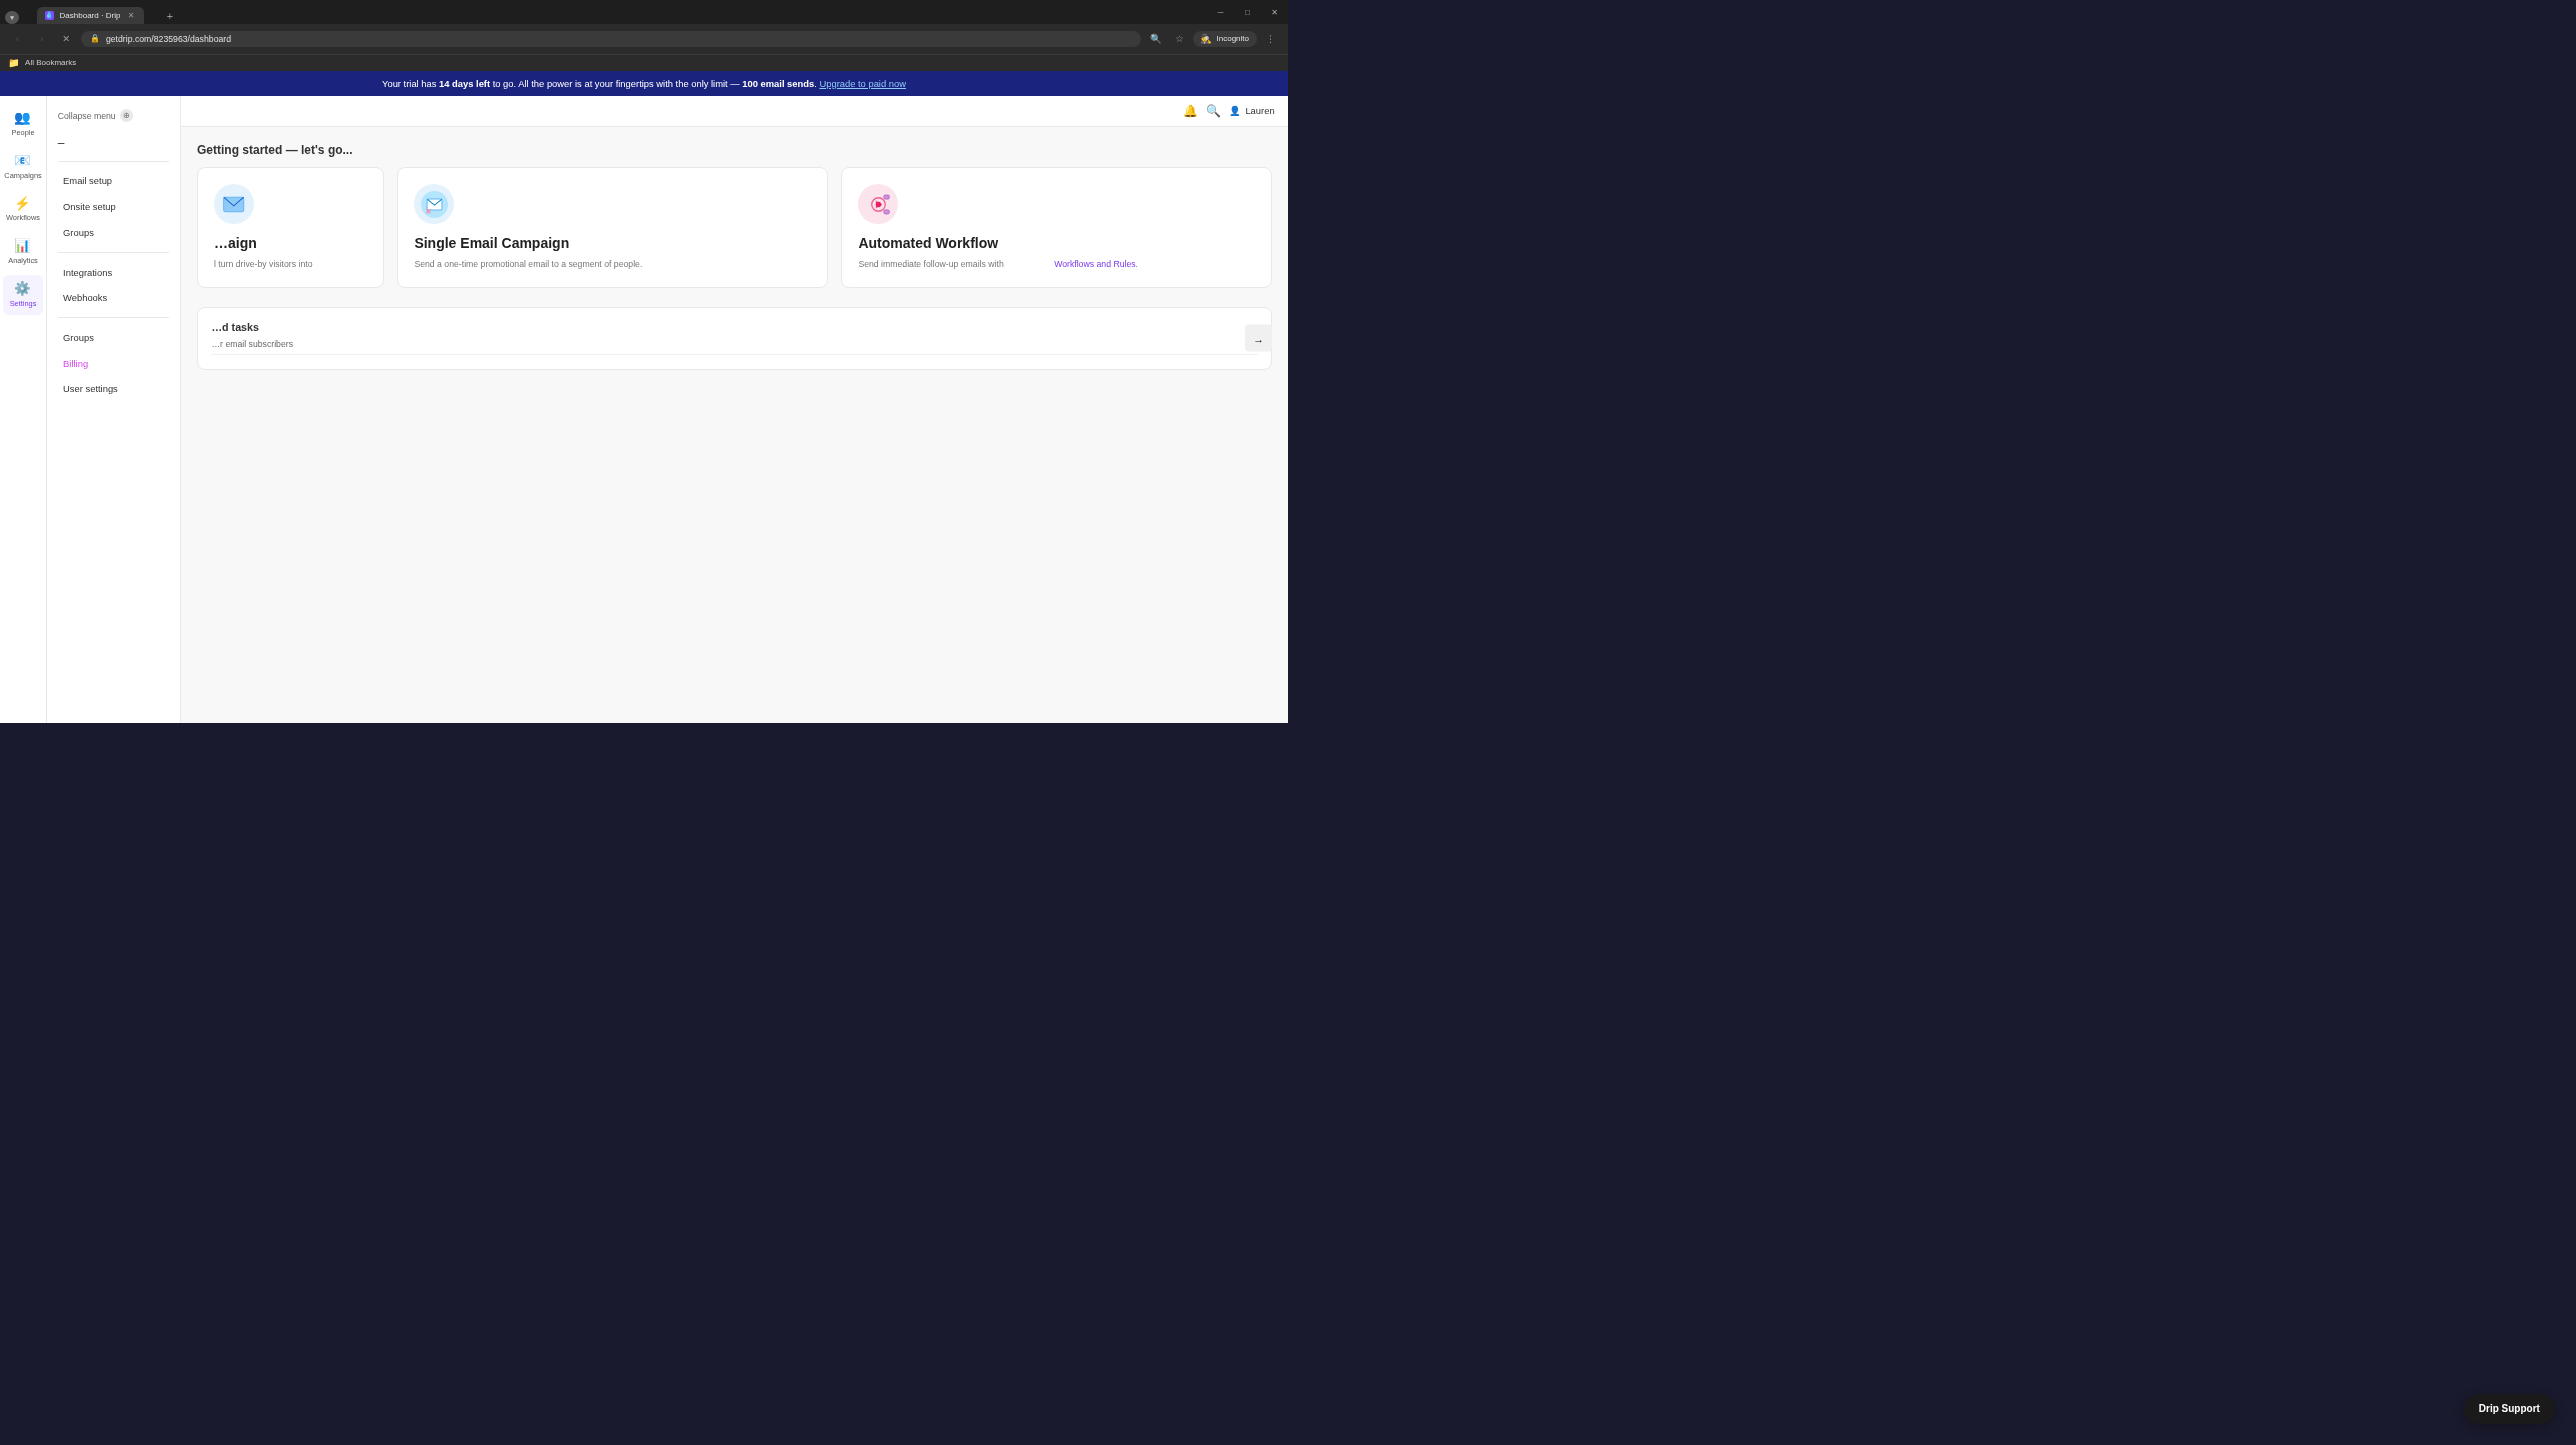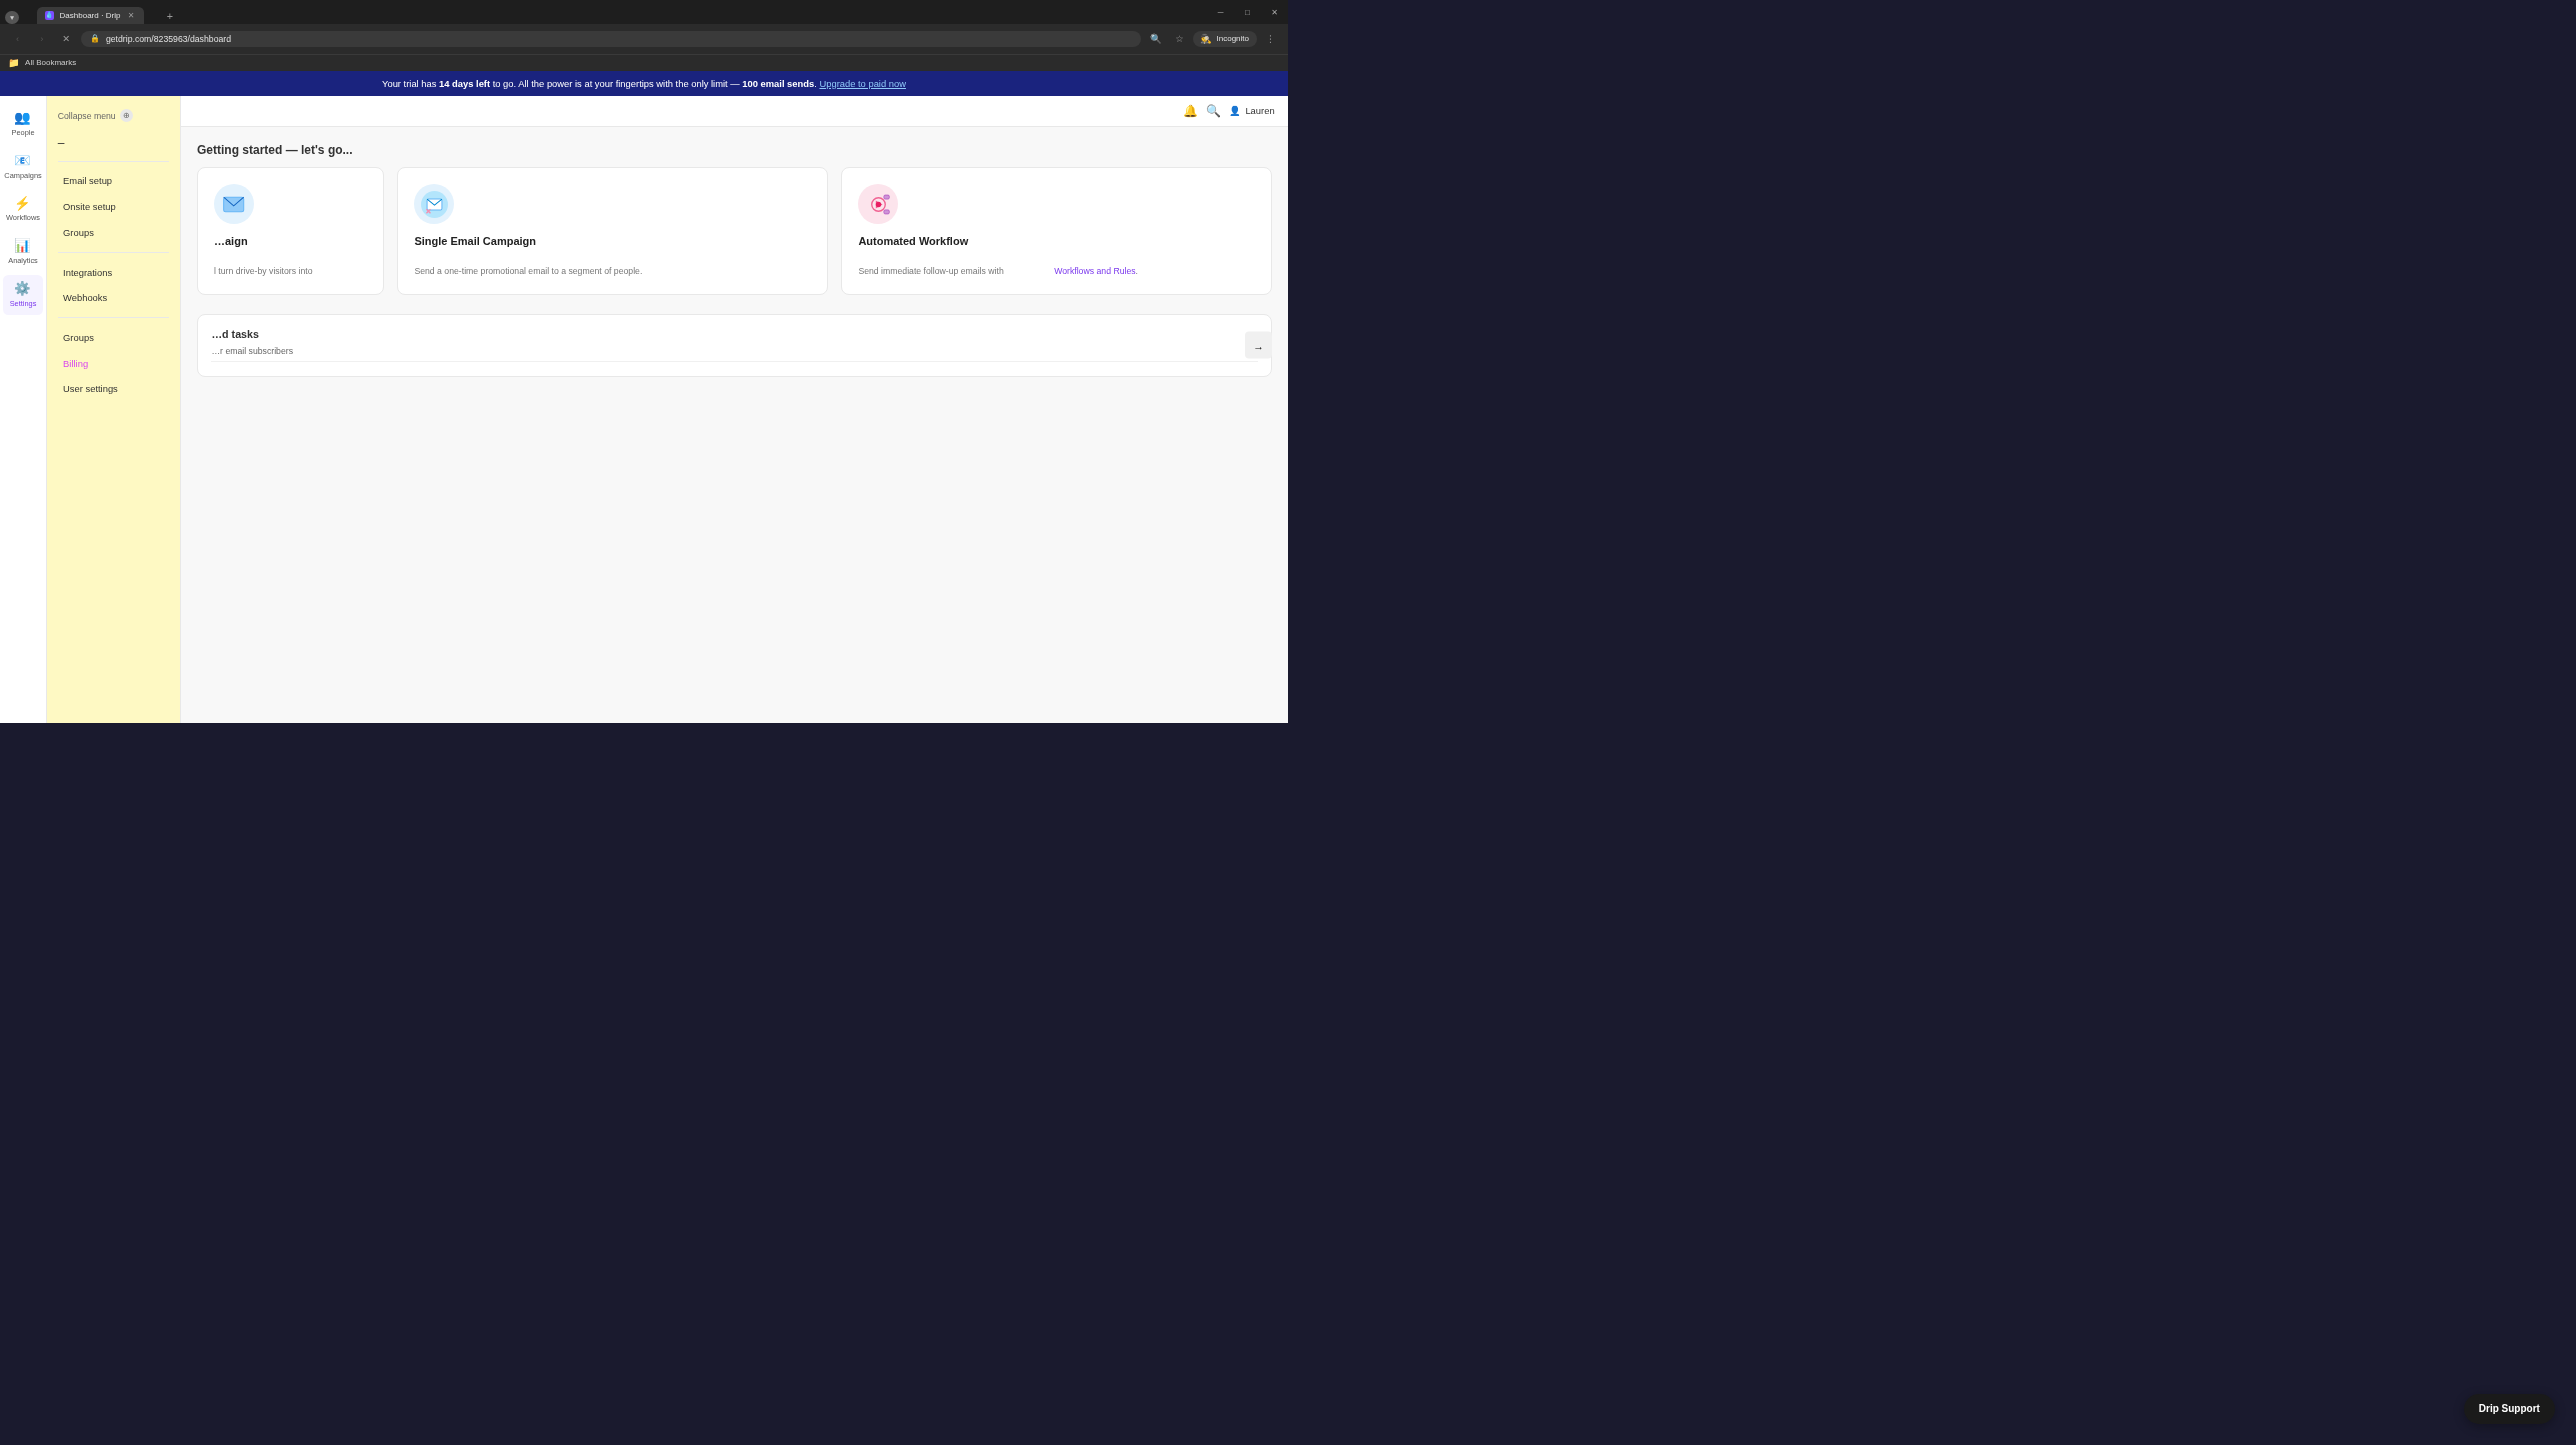--- a/index.html
+++ b/index.html
@@ -37,21 +37,21 @@
     
     .nav-icons { width: 47px; background: #fff; display: flex; flex-direction: column; align-items: center; padding: 8px 0; gap: 2.7px; border-right: 0.7px solid #e8e8e8; flex-shrink: 0; }
     .nav-icon-item { display: flex; flex-direction: column; align-items: center; padding: 6.7px 4px; cursor: pointer; border-radius: 5.4px; width: 40px; gap: 2.7px; }
     .nav-icon-item.active { background: #f5f3ff; }
     .nav-icon-symbol { font-size: 13.4px; color: #555; }
     .nav-icon-label { font-size: 7.4px; color: #555; text-align: center; }
     .nav-icon-item.active .nav-icon-label { color: #7c3aed; }
     .nav-icon-item.active .nav-icon-symbol { color: #7c3aed; }
 
     
-    .sidebar-menu { width: 134px; background: #fef9c3; border-right: 0.7px solid #e8e8e8; padding: 8px 0; flex-shrink: 0; display: flex; flex-direction: column; gap: 2.7px; overflow-y: auto; }
+    .sidebar-menu { width: 134px; background: #ffffff; border-right: 0.7px solid #e8e8e8; padding: 8px 0; flex-shrink: 0; display: flex; flex-direction: column; gap: 2.7px; overflow-y: auto; }
     .sidebar-header { display: flex; align-items: center; justify-content: space-between; padding: 5.4px 10.7px; margin-bottom: 2.7px; }
     .collapse-label { font-size: 8.7px; color: #666; cursor: pointer; display: flex; align-items: center; gap: 4px; }
     .collapse-icon { width: 13.4px; height: 13.4px; background: #e8e8e8; border-radius: 50%; display: flex; align-items: center; justify-content: center; font-size: 8px; color: #666; }
     .sidebar-divider { height: 0.7px; background: #e8e8e8; margin: 5.4px 10.7px; }
     .sidebar-item { padding: 6px 10.7px; font-size: 9.4px; color: #333; cursor: pointer; border-radius: 2.7px; margin: 0 5.4px; }
     .sidebar-item.active { color: #7c3aed; font-weight: 500; }
 
     
     .main-content { flex: 1; background: #f8f8f8; overflow-y: auto; position: relative; }
     .main-header { display: flex; align-items: center; justify-content: flex-end; padding: 8px 13.4px; background: #fff; border-bottom: 0.7px solid #e8e8e8; gap: 8px; }
@@ -60,21 +60,21 @@
 
     .content-area { padding: 16px; }
     .section-title { font-size: 12px; font-weight: 600; color: #333; margin-bottom: 10.7px; }
 
     
     .cards-row { display: flex; gap: 13.4px; margin-bottom: 19px; }
     .card { background: #fff; border-radius: 8px; padding: 16px; flex: 1; border: 0.7px solid #e8e8e8; cursor: pointer; }
     .card-icon { width: 40px; height: 40px; border-radius: 50%; display: flex; align-items: center; justify-content: center; margin-bottom: 10.7px; font-size: 16px; }
     .card-icon.blue { background: #e3f2fd; }
     .card-icon.pink { background: #fce4ec; }
-    .card-title { font-size: 11px; font-weight: 600; color: #222; margin-bottom: 18px; }
+    .card-title { font-size: 14px; font-weight: 600; color: #222; margin-bottom: 7px; }
     .card-desc { font-size: 8.7px; color: #777; line-height: 1.5; }
     .card-desc a { color: #7c3aed; text-decoration: none; margin-left: 48px; }
 
     
     .tasks-section { background: #fff; border-radius: 8px; border: 0.7px solid #e8e8e8; padding: 13.4px; }
     .tasks-title { font-size: 10.7px; font-weight: 600; color: #333; margin-bottom: 0; }
     .task-item { font-size: 8.7px; color: #666; padding: 5.4px 0; border-bottom: 0.7px solid #f0f0f0; }
 
     
     .night-mode { display: flex; align-items: center; gap: 5.4px; padding: 8px 10.7px; margin-top: auto; }

